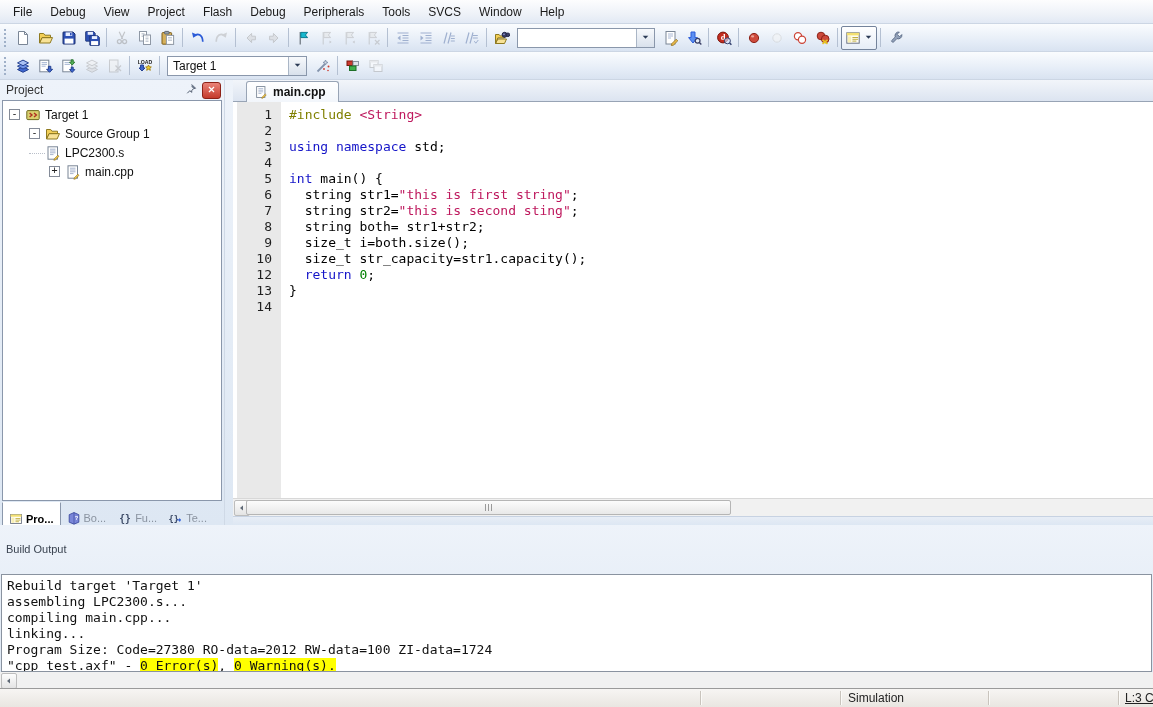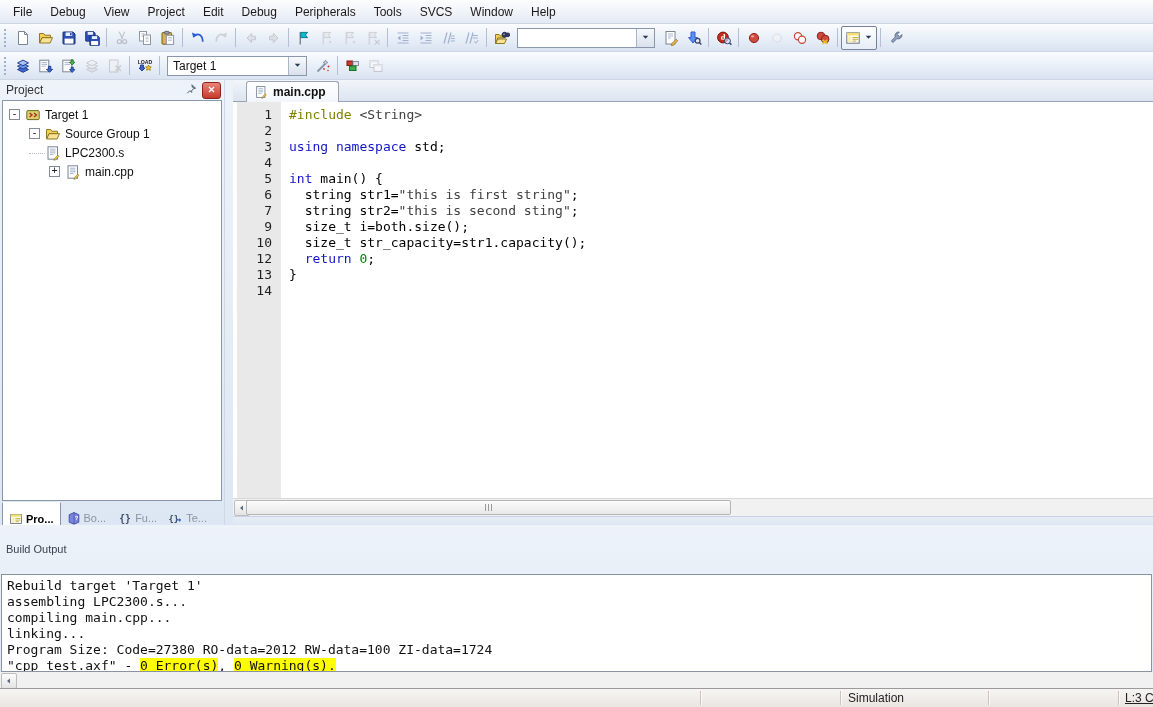--- a/index.html
+++ b/index.html
@@ -47,21 +47,21 @@
   .tabbar{height:22px;background:linear-gradient(#f2f5fa,#dce4f0);display:flex;align-items:flex-end;padding-left:13px;border-bottom:1px solid #98a4b5;box-sizing:border-box;}
   .ed-tab{display:flex;align-items:center;gap:5px;background:linear-gradient(#ffffff,#f2f6fb);border:1px solid #98a4b5;border-bottom:none;border-radius:3px 3px 0 0;padding:3px 12px 3px 7px;font-weight:bold;position:relative;top:1px;}
   .ed-tab svg{width:14px;height:14px;}
   .code-area{flex:1;position:relative;font-family:"DejaVu Sans Mono",monospace;font-size:13px;overflow:hidden;padding-top:5px;}
   .gutter{position:absolute;left:4px;top:0;bottom:0;width:44px;background:#e9e9e9;}
   .code-line{position:relative;height:16px;line-height:16px;white-space:pre;padding-left:4px;}
   .ln{display:inline-block;width:44px;padding-right:9px;box-sizing:border-box;text-align:right;color:#1f1f1f;}
   .ct{margin-left:8px;}
   .seg-kw{color:#1414c8;}
   .seg-dir{color:#808000;}
-  .seg-str{color:#404040;margin-top:20px;}
+  .seg-str{color:#be185d;margin-top:20px;}
   .seg-num{color:#008000;}
   .seg-pl{color:#000;}
   .ed-hscroll{height:17px;position:relative;background:#f1f1f1;border-top:1px solid #d8d8d8;}
   .scroll-arrow{position:absolute;left:1px;top:1px;width:14px;height:14px;background:linear-gradient(#fdfdfd,#e4e4e4);border:1px solid #bdbdbd;border-radius:2px;display:flex;align-items:center;justify-content:center;}
   .scroll-arrow svg{width:8px;height:8px;}
   .ed-thumb{position:absolute;left:13px;top:1px;width:483px;height:13px;background:linear-gradient(#fcfcfc,#e8e8e8);border:1px solid #b5b5b5;border-radius:2px;}
   .ed-thumb .grip{position:absolute;left:50%;top:3px;width:8px;height:7px;transform:translateX(-50%);background:repeating-linear-gradient(to right,#9a9a9a 0 1px,rgba(0,0,0,0) 1px 3px);}
   .ed-bottom-pad{height:8px;background:linear-gradient(#e7edf6,#dde7f3);border-top:1px solid #c7d2e2;}
   
   .build-panel{position:absolute;top:525px;left:0;right:0;height:164px;background:linear-gradient(#eef3fa,#dde7f3);display:flex;flex-direction:column;box-sizing:border-box;}
@@ -80,21 +80,21 @@
 </head>
 <body>
 
 <div class="window">
 
   <div class="menubar">
       <span class="menu-item">File</span>
       <span class="menu-item">Debug</span>
       <span class="menu-item">View</span>
       <span class="menu-item">Project</span>
-      <span class="menu-item">Edit</span>
+      <span class="menu-item">Flash</span>
       <span class="menu-item">Debug</span>
       <span class="menu-item">Peripherals</span>
       <span class="menu-item">Tools</span>
       <span class="menu-item">SVCS</span>
       <span class="menu-item">Window</span>
       <span class="menu-item">Help</span>
     </div>
 
   <div class="toolbar" id="toolbar-main">
       <span class="tb-grip"></span>
@@ -604,20 +604,21 @@
       <div class="code-area">
         <div class="gutter"></div>
         <div>
             <div class="code-line"><span class="ln">1</span><span class="ct"><span class="seg-dir">#include </span><span class="seg-str">&lt;String&gt;</span></span></div>
             <div class="code-line"><span class="ln">2</span><span class="ct"></span></div>
             <div class="code-line"><span class="ln">3</span><span class="ct"><span class="seg-kw">using</span><span class="seg-pl"> </span><span class="seg-kw">namespace</span><span class="seg-pl"> std;</span></span></div>
             <div class="code-line"><span class="ln">4</span><span class="ct"></span></div>
             <div class="code-line"><span class="ln">5</span><span class="ct"><span class="seg-kw">int</span><span class="seg-pl"> main() {</span></span></div>
             <div class="code-line"><span class="ln">6</span><span class="ct"><span class="seg-pl">  string str1=</span><span class="seg-str">"this is first string"</span><span class="seg-pl">;</span></span></div>
             <div class="code-line"><span class="ln">7</span><span class="ct"><span class="seg-pl">  string str2=</span><span class="seg-str">"this is second sting"</span><span class="seg-pl">;</span></span></div>
+            <div class="code-line"><span class="ln">8</span><span class="ct"><span class="seg-pl">  string both= str1+str2;</span></span></div>
             <div class="code-line"><span class="ln">9</span><span class="ct"><span class="seg-pl">  size_t i=both.size();</span></span></div>
             <div class="code-line"><span class="ln">10</span><span class="ct"><span class="seg-pl">  size_t str_capacity=str1.capacity();</span></span></div>
             <div class="code-line"><span class="ln">12</span><span class="ct"><span class="seg-pl">  </span><span class="seg-kw">return</span><span class="seg-pl"> </span><span class="seg-num">0</span><span class="seg-pl">;</span></span></div>
             <div class="code-line"><span class="ln">13</span><span class="ct"><span class="seg-pl">}</span></span></div>
             <div class="code-line"><span class="ln">14</span><span class="ct"></span></div>
           </div>
       </div>
       <div class="ed-hscroll">
         <span class="scroll-arrow">
             <svg viewBox="0 0 16 16">

